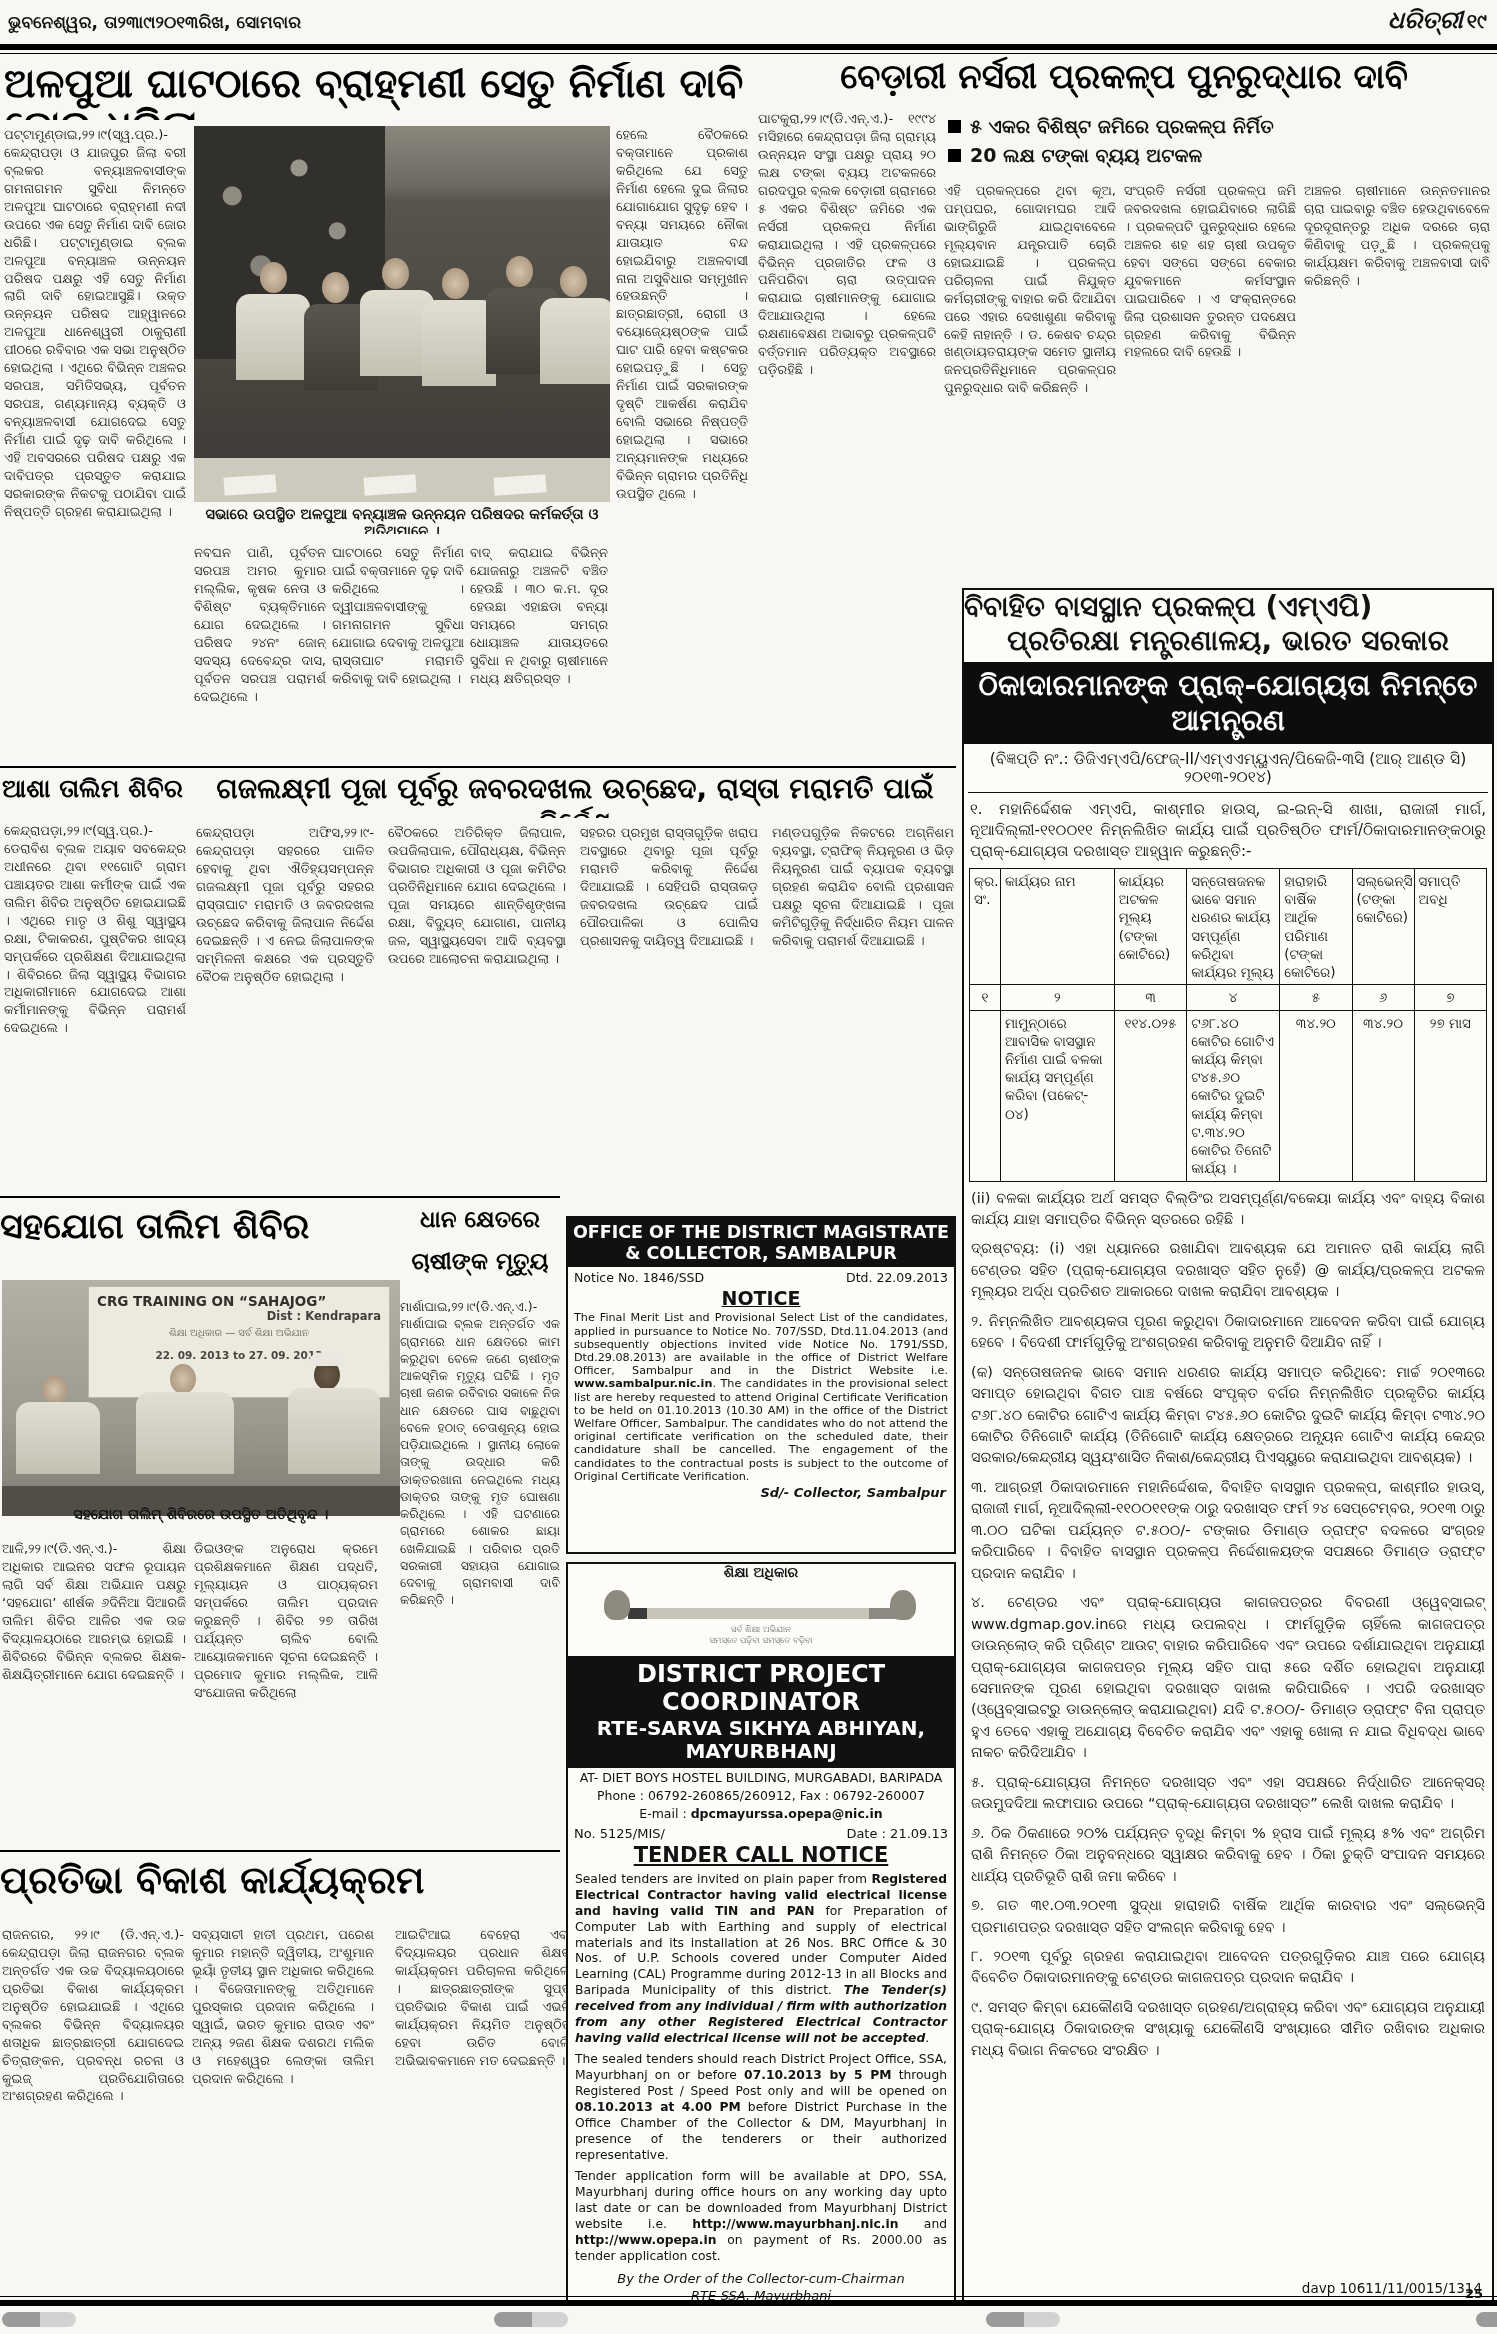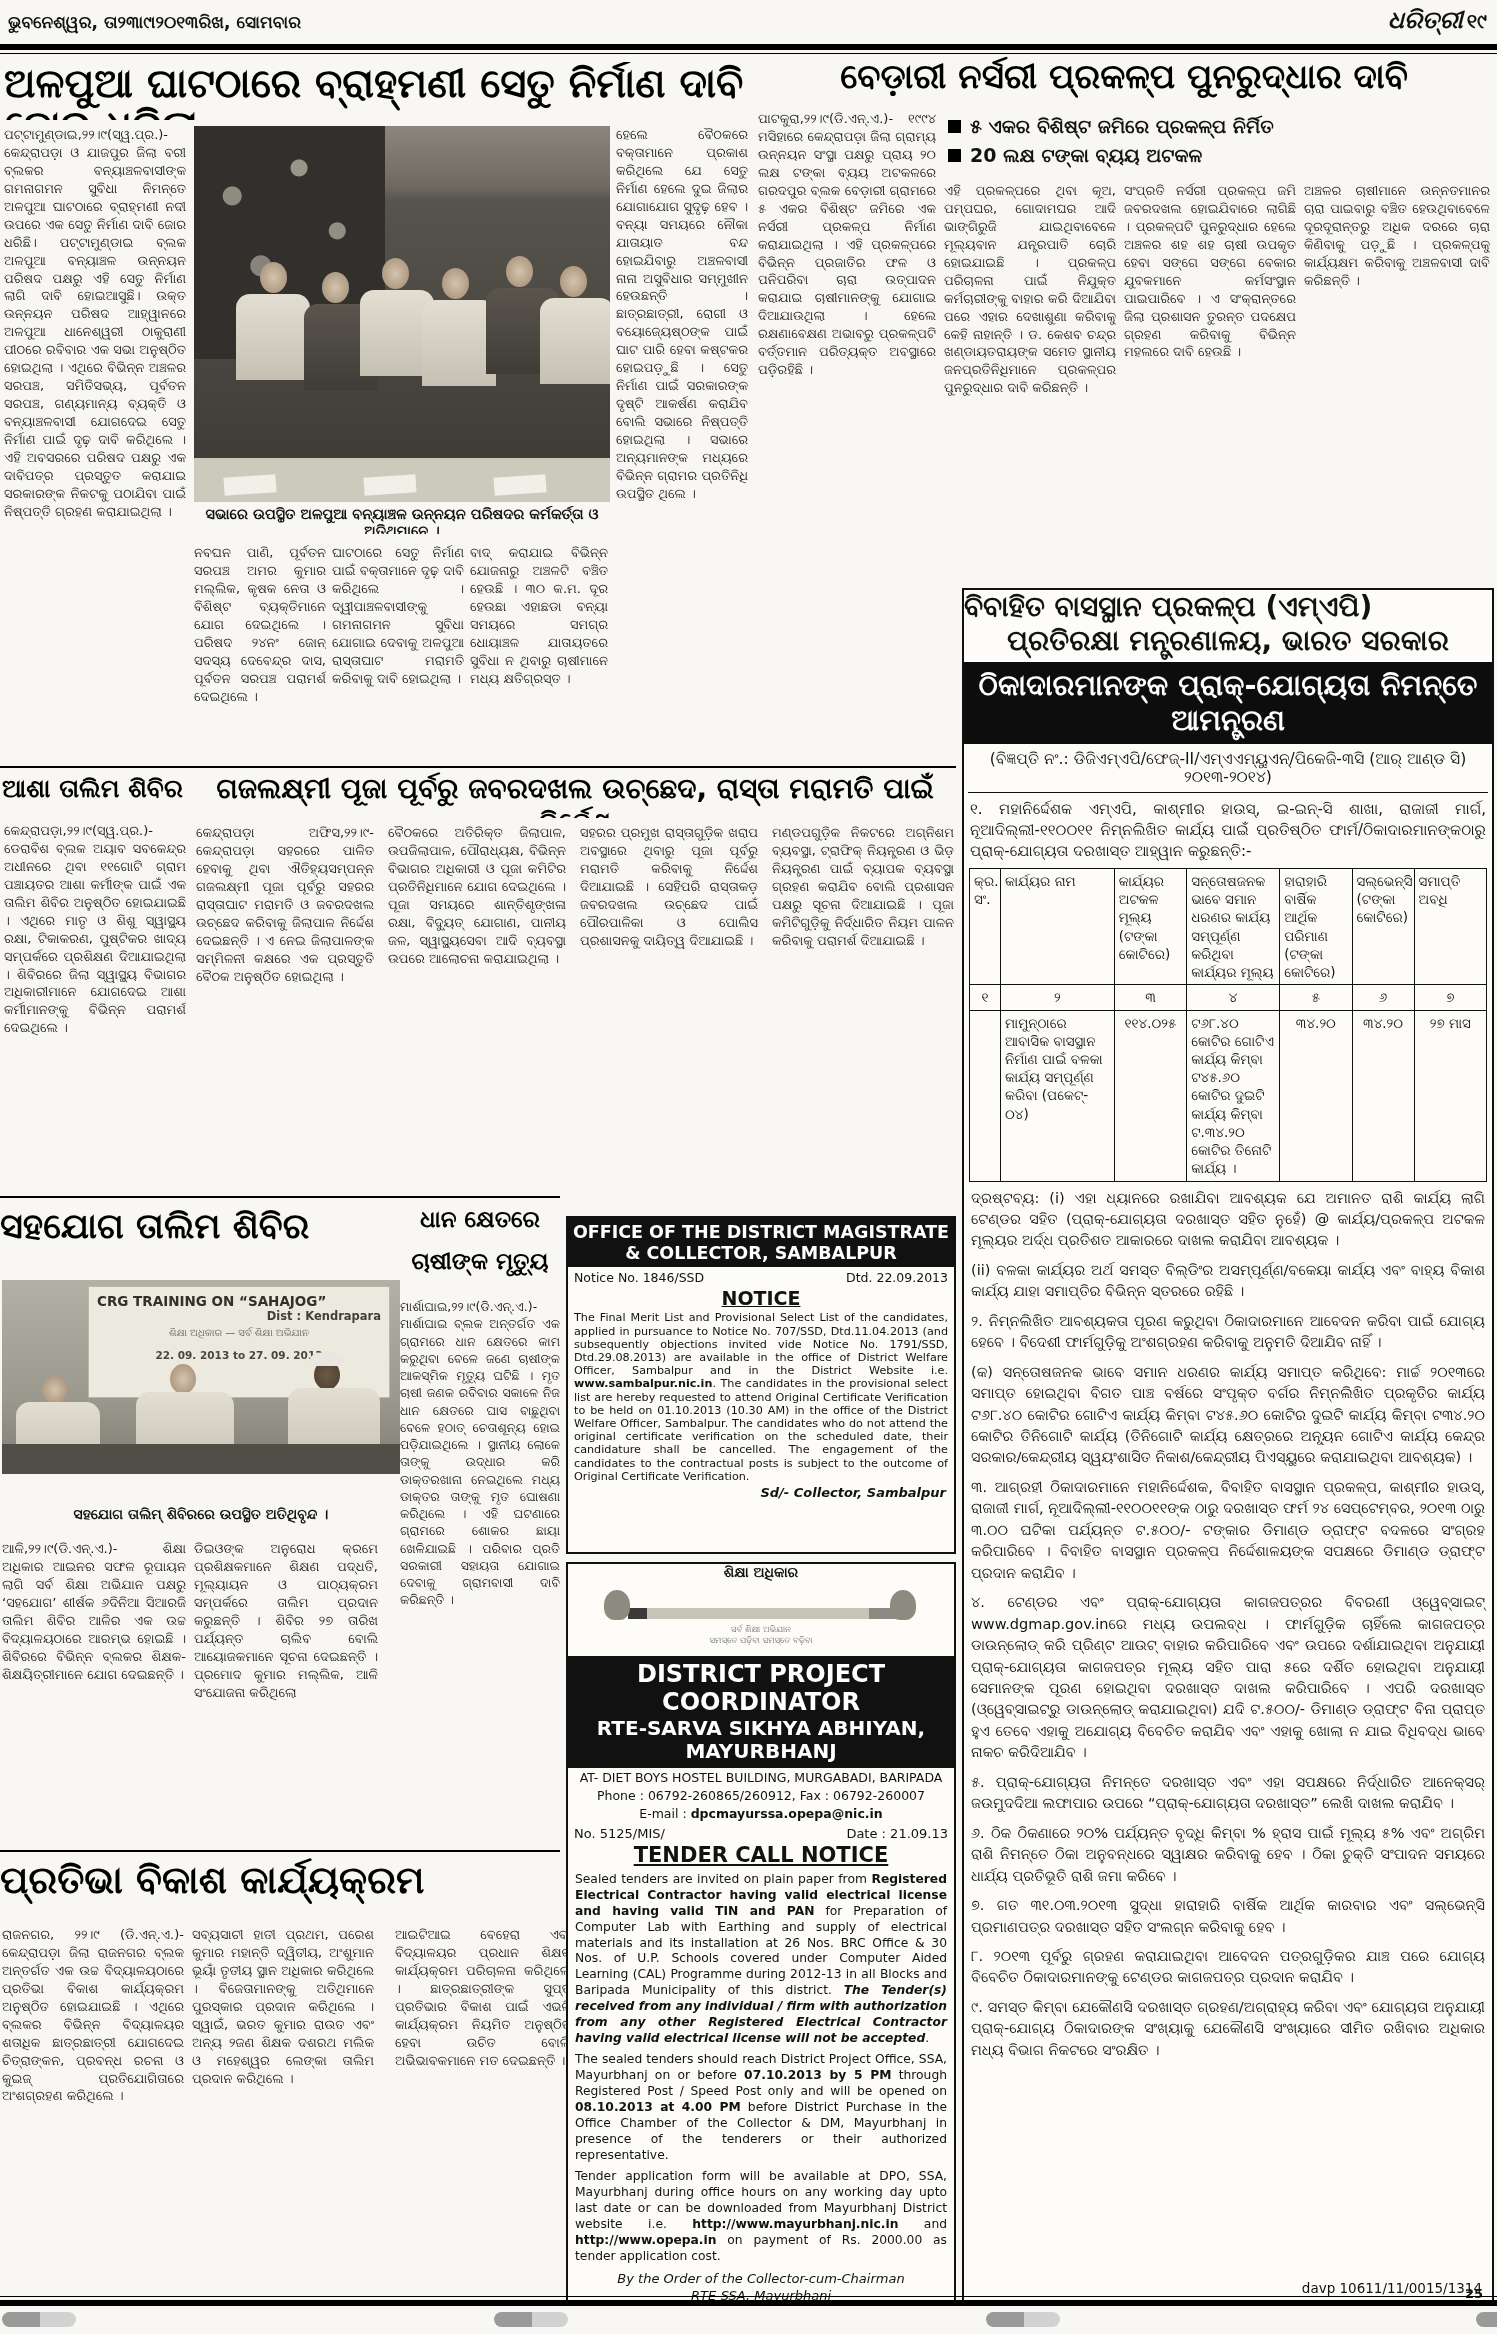--- a/index.html
+++ b/index.html
@@ -25,21 +25,21 @@
      background:radial-gradient(circle at 20% 30%,#8f8b80 0 9px,transparent 10px),
                 radial-gradient(circle at 55% 18%,#9a958a 0 8px,transparent 9px),
                 radial-gradient(circle at 35% 60%,#87827a 0 10px,transparent 11px),
                 radial-gradient(circle at 75% 45%,#938e84 0 8px,transparent 9px),
                 #31302c;}
   .head-c{position:absolute;width:27px;height:31px;border-radius:50%;background:radial-gradient(#d4c3ad,#a08a72);}
   .torso{position:absolute;width:74px;height:86px;border-radius:14px 14px 0 0;background:linear-gradient(#e2ded2,#c4c0b2);}
   .torso.dark{background:linear-gradient(#5a564e,#3f3c37);}
   .table-strip{position:absolute;left:0;bottom:0;width:100%;height:44px;background:#ccc9bd;}
   .paper{position:absolute;bottom:8px;width:52px;height:18px;background:#f0efe8;transform:rotate(-4deg);}
-  .photo-crg{position:absolute;left:2px;top:1280px;width:398px;height:194px;overflow:hidden;
+  .photo-crg{position:absolute;left:2px;top:1280px;width:398px;height:236px;overflow:hidden;
      background:linear-gradient(180deg,#b3b0a5,#9c998e 60%,#7d7a71);}
   .crg-banner{position:absolute;left:86px;top:6px;width:302px;height:112px;background:#ece9de;border:1px solid #b9b6aa;
      padding:6px 8px;box-sizing:border-box;overflow:hidden;}
   .crg-b1{font-size:13.5px;font-weight:bold;color:#332f2a;}
   .crg-b2{font-size:11.5px;font-weight:bold;color:#43403a;text-align:right;}
   .crg-b3{font-size:10px;color:#6b675f;text-align:center;margin-top:4px;}
   .crg-b4{font-size:10.5px;font-weight:bold;color:#4a463f;text-align:center;margin-top:10px;}
   .crg-strip{position:absolute;left:0;bottom:0;width:100%;height:30px;background:#514e47;}
   
   .nbox{position:absolute;background:#fdfcf9;border:2px solid #111;box-sizing:border-box;overflow:hidden;}
@@ -263,22 +263,22 @@
       <td>ମାମୁନ୍‌ଠାରେ ଆବାସିକ ବାସସ୍ଥାନ ନିର୍ମାଣ ପାଇଁ ବଳକା କାର୍ଯ୍ୟ ସମ୍ପୂର୍ଣ୍ଣ କରିବା (ପକେଟ୍- ୦୪)</td>
       <td class="ctr">୧୧୪.୦୨୫</td>
       <td>ଟ୬୮.୪୦ କୋଟିର ଗୋଟିଏ କାର୍ଯ୍ୟ କିମ୍ବା ଟ୪୫.୬୦ କୋଟିର ଦୁଇଟି କାର୍ଯ୍ୟ କିମ୍ବା ଟ.୩୪.୨୦ କୋଟିର ତିନୋଟି କାର୍ଯ୍ୟ ।</td>
       <td class="ctr">୩୪.୨୦</td>
       <td class="ctr">୩୪.୨୦</td>
       <td class="ctr">୨୭ ମାସ</td>
     </tr>
   </tbody>
     </table>
   <div class="map-paras">
+    <p>(ii) ବଳକା କାର୍ଯ୍ୟର ଅର୍ଥ ସମସ୍ତ ବିଲ୍ଡିଂର ଅସମ୍ପୂର୍ଣ୍ଣ/ବକେୟା କାର୍ଯ୍ୟ ଏବଂ ବାହ୍ୟ ବିକାଶ କାର୍ଯ୍ୟ ଯାହା ସମାପ୍ତିର ବିଭିନ୍ନ ସ୍ତରରେ ରହିଛି ।</p>
     <p>ଦ୍ରଷ୍ଟବ୍ୟ: (i) ଏହା ଧ୍ୟାନରେ ରଖାଯିବା ଆବଶ୍ୟକ ଯେ ଅମାନତ ରାଶି କାର୍ଯ୍ୟ ଲାଗି ଟେଣ୍ଡର ସହିତ (ପ୍ରାକ୍-ଯୋଗ୍ୟତା ଦରଖାସ୍ତ ସହିତ ନୁହେଁ) @ କାର୍ଯ୍ୟ/ପ୍ରକଳ୍ପ ଅଟକଳ ମୂଲ୍ୟର ଅର୍ଦ୍ଧ ପ୍ରତିଶତ ଆକାରରେ ଦାଖଲ କରାଯିବା ଆବଶ୍ୟକ ।</p>
-    <p>(ii) ବଳକା କାର୍ଯ୍ୟର ଅର୍ଥ ସମସ୍ତ ବିଲ୍ଡିଂର ଅସମ୍ପୂର୍ଣ୍ଣ/ବକେୟା କାର୍ଯ୍ୟ ଏବଂ ବାହ୍ୟ ବିକାଶ କାର୍ଯ୍ୟ ଯାହା ସମାପ୍ତିର ବିଭିନ୍ନ ସ୍ତରରେ ରହିଛି ।</p>
     <p>୨. ନିମ୍ନଲିଖିତ ଆବଶ୍ୟକତା ପୂରଣ କରୁଥିବା ଠିକାଦାରମାନେ ଆବେଦନ କରିବା ପାଇଁ ଯୋଗ୍ୟ ହେବେ । ବିଦେଶୀ ଫାର୍ମଗୁଡ଼ିକୁ ଅଂଶଗ୍ରହଣ କରିବାକୁ ଅନୁମତି ଦିଆଯିବ ନାହିଁ ।</p>
     <p>(କ) ସନ୍ତୋଷଜନକ ଭାବେ ସମାନ ଧରଣର କାର୍ଯ୍ୟ ସମାପ୍ତ କରିଥିବେ: ମାର୍ଚ୍ଚ ୨୦୧୩ରେ ସମାପ୍ତ ହୋଇଥିବା ବିଗତ ପାଞ୍ଚ ବର୍ଷରେ ସଂପୃକ୍ତ ବର୍ଗର ନିମ୍ନଲିଖିତ ପ୍ରକୃତିର କାର୍ଯ୍ୟ ଟ୬୮.୪୦ କୋଟିର ଗୋଟିଏ କାର୍ଯ୍ୟ କିମ୍ବା ଟ୪୫.୬୦ କୋଟିର ଦୁଇଟି କାର୍ଯ୍ୟ କିମ୍ବା ଟ୩୪.୨୦ କୋଟିର ତିନିଗୋଟି କାର୍ଯ୍ୟ (ତିନିଗୋଟି କାର୍ଯ୍ୟ କ୍ଷେତ୍ରରେ ଅନ୍ୟୂନ ଗୋଟିଏ କାର୍ଯ୍ୟ କେନ୍ଦ୍ର ସରକାର/କେନ୍ଦ୍ରୀୟ ସ୍ୱୟଂଶାସିତ ନିକାଶ/କେନ୍ଦ୍ରୀୟ ପିଏସ୍‌ୟୁରେ କରାଯାଇଥିବା ଆବଶ୍ୟକ) ।</p>
     <p>୩. ଆଗ୍ରହୀ ଠିକାଦାରମାନେ ମହାନିର୍ଦ୍ଦେଶକ, ବିବାହିତ ବାସସ୍ଥାନ ପ୍ରକଳ୍ପ, କାଶ୍ମୀର ହାଉସ୍, ରାଜାଜୀ ମାର୍ଗ, ନୂଆଦିଲ୍ଲୀ-୧୧୦୦୧୧ଙ୍କ ଠାରୁ ଦରଖାସ୍ତ ଫର୍ମ ୨୪ ସେପ୍ଟେମ୍ବର, ୨୦୧୩ ଠାରୁ ୩.୦୦ ଘଟିକା ପର୍ଯ୍ୟନ୍ତ ଟ.୫୦୦/- ଟଙ୍କାର ଡିମାଣ୍ଡ ଡ୍ରାଫ୍ଟ ବଦଳରେ ସଂଗ୍ରହ କରିପାରିବେ । ବିବାହିତ ବାସସ୍ଥାନ ପ୍ରକଳ୍ପ ନିର୍ଦ୍ଦେଶାଳୟଙ୍କ ସପକ୍ଷରେ ଡିମାଣ୍ଡ ଡ୍ରାଫ୍ଟ ପ୍ରଦାନ କରାଯିବ ।</p>
     <p>୪. ଟେଣ୍ଡର ଏବଂ ପ୍ରାକ୍-ଯୋଗ୍ୟତା କାଗଜପତ୍ରର ବିବରଣୀ ଓ୍ୱେବ୍‌ସାଇଟ୍ www.dgmap.gov.inରେ ମଧ୍ୟ ଉପଲବ୍ଧ । ଫାର୍ମଗୁଡ଼ିକ ଚାହିଁଲେ କାଗଜପତ୍ର ଡାଉନ୍‌ଲୋଡ୍ କରି ପ୍ରିଣ୍ଟ ଆଉଟ୍ ବାହାର କରିପାରିବେ ଏବଂ ଉପରେ ଦର୍ଶାଯାଇଥିବା ଅନୁଯାୟୀ ପ୍ରାକ୍-ଯୋଗ୍ୟତା କାଗଜପତ୍ର ମୂଲ୍ୟ ସହିତ ପାରା ୫ରେ ଦର୍ଶିତ ହୋଇଥିବା ଅନୁଯାୟୀ ସେମାନଙ୍କ ପୂରଣ ହୋଇଥିବା ଦରଖାସ୍ତ ଦାଖଲ କରିପାରିବେ । ଏପରି ଦରଖାସ୍ତ (ଓ୍ୱେବ୍‌ସାଇଟ୍‌ରୁ ଡାଉନ୍‌ଲୋଡ୍ କରାଯାଇଥିବା) ଯଦି ଟ.୫୦୦/- ଡିମାଣ୍ଡ ଡ୍ରାଫ୍ଟ ବିନା ପ୍ରାପ୍ତ ହୁଏ ତେବେ ଏହାକୁ ଅଯୋଗ୍ୟ ବିବେଚିତ କରାଯିବ ଏବଂ ଏହାକୁ ଖୋଲା ନ ଯାଇ ବିଧିବଦ୍ଧ ଭାବେ ନାକଚ କରିଦିଆଯିବ ।</p>
     <p>୫. ପ୍ରାକ୍-ଯୋଗ୍ୟତା ନିମନ୍ତେ ଦରଖାସ୍ତ ଏବଂ ଏହା ସପକ୍ଷରେ ନିର୍ଦ୍ଧାରିତ ଆନେକ୍ସର୍ ଜଉମୁଦଦିଆ ଲଫାପାର ଉପରେ “ପ୍ରାକ୍-ଯୋଗ୍ୟତା ଦରଖାସ୍ତ” ଲେଖି ଦାଖଲ କରାଯିବ ।</p>
     <p>୬. ଠିକ ଠିକଣାରେ ୨୦% ପର୍ଯ୍ୟନ୍ତ ବୃଦ୍ଧି କିମ୍ବା % ହ୍ରାସ ପାଇଁ ମୂଲ୍ୟ ୫% ଏବଂ ଅଗ୍ରିମ ରାଶି ନିମନ୍ତେ ଠିକା ଅନୁବନ୍ଧରେ ସ୍ୱାକ୍ଷର କରିବାକୁ ହେବ । ଠିକା ଚୁକ୍ତି ସଂପାଦନ ସମୟରେ ଧାର୍ଯ୍ୟ ପ୍ରତିଭୂତି ରାଶି ଜମା କରିବେ ।</p>
     <p>୭. ଗତ ୩୧.୦୩.୨୦୧୩ ସୁଦ୍ଧା ହାରାହାରି ବାର୍ଷିକ ଆର୍ଥିକ କାରବାର ଏବଂ ସଲ୍‌ଭେନ୍ସି ପ୍ରମାଣପତ୍ର ଦରଖାସ୍ତ ସହିତ ସଂଲଗ୍ନ କରିବାକୁ ହେବ ।</p>
     <p>୮. ୨୦୧୩ ପୂର୍ବରୁ ଗ୍ରହଣ କରାଯାଇଥିବା ଆବେଦନ ପତ୍ରଗୁଡ଼ିକର ଯାଞ୍ଚ ପରେ ଯୋଗ୍ୟ ବିବେଚିତ ଠିକାଦାରମାନଙ୍କୁ ଟେଣ୍ଡର କାଗଜପତ୍ର ପ୍ରଦାନ କରାଯିବ ।</p>
     <p>୯. ସମସ୍ତ କିମ୍ବା ଯେକୌଣସି ଦରଖାସ୍ତ ଗ୍ରହଣ/ଅଗ୍ରାହ୍ୟ କରିବା ଏବଂ ଯୋଗ୍ୟତା ଅନୁଯାୟୀ ପ୍ରାକ୍-ଯୋଗ୍ୟ ଠିକାଦାରଙ୍କ ସଂଖ୍ୟାକୁ ଯେକୌଣସି ସଂଖ୍ୟାରେ ସୀମିତ ରଖିବାର ଅଧିକାର ମଧ୍ୟ ବିଭାଗ ନିକଟରେ ସଂରକ୍ଷିତ ।</p>
   </div>

